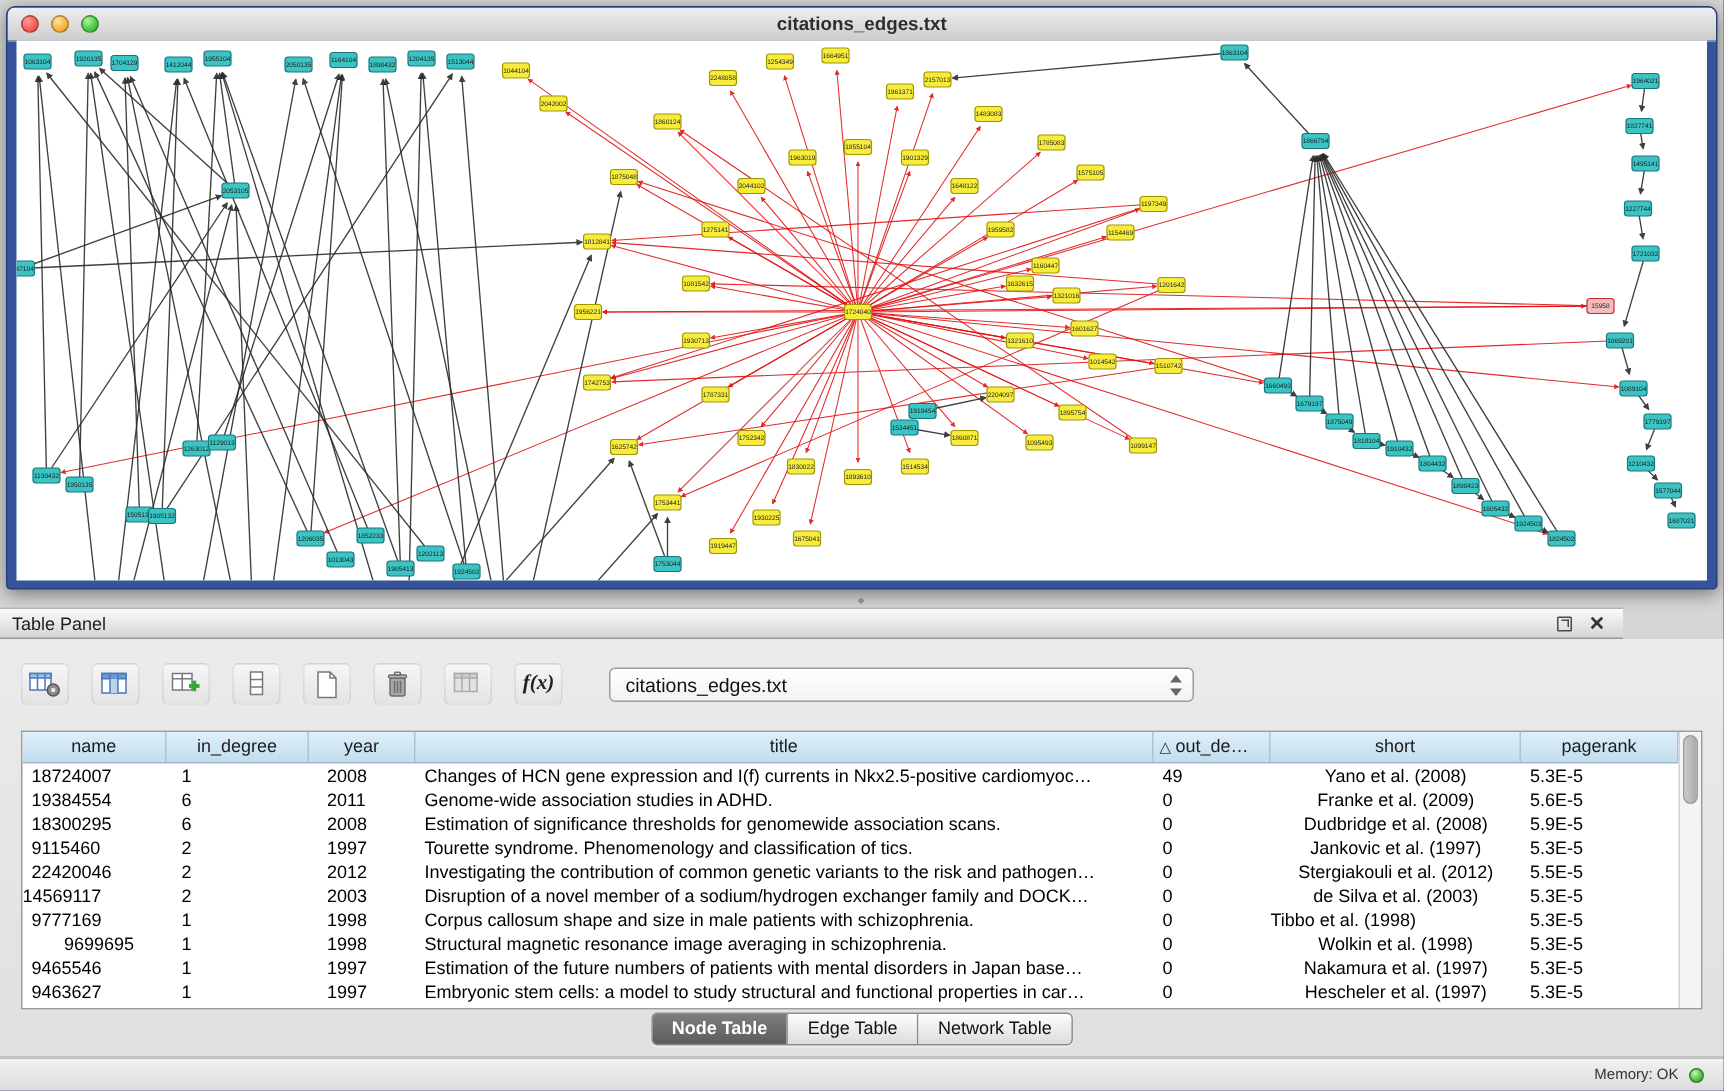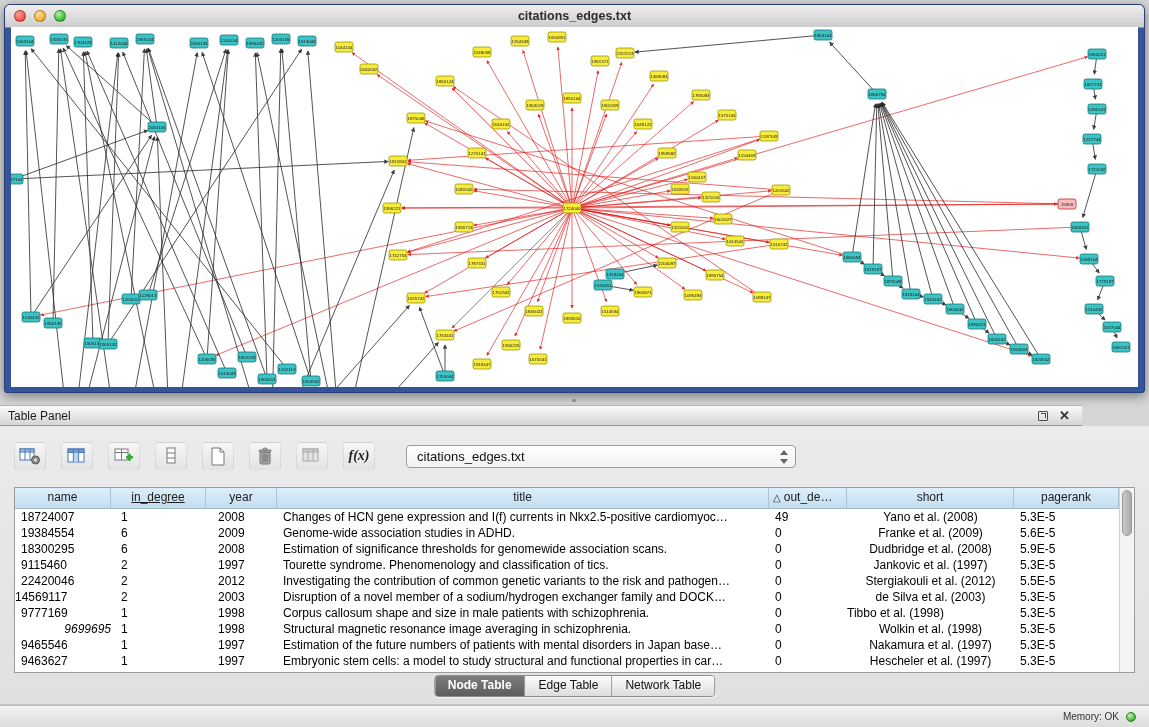--- a/index.html
+++ b/index.html
@@ -798,41 +798,41 @@
     <span class="stepper">
         <span class="up"></span>
         <span class="down"></span>
       </span>
   </div>
 </div>
 
 <div class="tbl">
   <div class="tbl-head" id="tbl-head">
       <div class="th" style="width: 96px;">name</div>
-      <div class="th" style="width: 95px; text-decoration: underline;">in_degree</div>
+      <div class="th" style="width: 95px;">in_degree</div>
       <div class="th" style="width: 71px;">year</div>
       <div class="th" style="width: 492px;">title</div>
       <div class="th sorted" style="width: 78px;"><span class="sort-ind">△</span>out_de…</div>
       <div class="th" style="width: 167px;">short</div>
       <div class="th" style="width: 105px;">pagerank</div>
     </div>
   <div id="tbl-body">
       <div class="tbl-row">
         <div class="td" style="width: 96px; text-align: left; padding-left: 6px;">18724007</div>
         <div class="td" style="width: 95px; text-align: left; padding-left: 10px;">1</div>
         <div class="td" style="width: 71px; text-align: left; padding-left: 12px;">2008</div>
         <div class="td" style="width: 492px; text-align: left; padding-left: 6px;">Changes of HCN gene expression and I(f) currents in Nkx2.5-positive cardiomyoc…</div>
         <div class="td" style="width: 78px; text-align: left; padding-left: 6px;">49</div>
         <div class="td" style="width: 167px; text-align: center;">Yano et al. (2008)</div>
         <div class="td" style="width: 105px; text-align: left; padding-left: 6px;">5.3E-5</div>
       </div>
       <div class="tbl-row">
         <div class="td" style="width: 96px; text-align: left; padding-left: 6px;">19384554</div>
         <div class="td" style="width: 95px; text-align: left; padding-left: 10px;">6</div>
-        <div class="td" style="width: 71px; text-align: left; padding-left: 12px;">2009</div>
+        <div class="td" style="width: 71px; text-align: left; padding-left: 12px;">2011</div>
         <div class="td" style="width: 492px; text-align: left; padding-left: 6px;">Genome-wide association studies in ADHD.</div>
         <div class="td" style="width: 78px; text-align: left; padding-left: 6px;">0</div>
         <div class="td" style="width: 167px; text-align: center;">Franke et al. (2009)</div>
         <div class="td" style="width: 105px; text-align: left; padding-left: 6px;">5.6E-5</div>
       </div>
       <div class="tbl-row">
         <div class="td" style="width: 96px; text-align: left; padding-left: 6px;">18300295</div>
         <div class="td" style="width: 95px; text-align: left; padding-left: 10px;">6</div>
         <div class="td" style="width: 71px; text-align: left; padding-left: 12px;">2008</div>
         <div class="td" style="width: 492px; text-align: left; padding-left: 6px;">Estimation of significance thresholds for genomewide association scans.</div>
@@ -870,21 +870,21 @@
       <div class="tbl-row">
         <div class="td" style="width: 96px; text-align: left; padding-left: 6px;">9777169</div>
         <div class="td" style="width: 95px; text-align: left; padding-left: 10px;">1</div>
         <div class="td" style="width: 71px; text-align: left; padding-left: 12px;">1998</div>
         <div class="td" style="width: 492px; text-align: left; padding-left: 6px;">Corpus callosum shape and size in male patients with schizophrenia.</div>
         <div class="td" style="width: 78px; text-align: left; padding-left: 6px;">0</div>
         <div class="td" style="width: 167px; ">Tibbo et al. (1998)</div>
         <div class="td" style="width: 105px; text-align: left; padding-left: 6px;">5.3E-5</div>
       </div>
       <div class="tbl-row">
-        <div class="td" style="width: 96px; text-align: right; padding-left: 6px; font-style: italic;">9699695</div>
+        <div class="td" style="width: 96px; text-align: center; padding-left: 6px;">9699695</div>
         <div class="td" style="width: 95px; text-align: left; padding-left: 10px;">1</div>
         <div class="td" style="width: 71px; text-align: left; padding-left: 12px;">1998</div>
         <div class="td" style="width: 492px; text-align: left; padding-left: 6px;">Structural magnetic resonance image averaging in schizophrenia.</div>
         <div class="td" style="width: 78px; text-align: left; padding-left: 6px;">0</div>
         <div class="td" style="width: 167px; text-align: center;">Wolkin et al. (1998)</div>
         <div class="td" style="width: 105px; text-align: left; padding-left: 6px;">5.3E-5</div>
       </div>
       <div class="tbl-row">
         <div class="td" style="width: 96px; text-align: left; padding-left: 6px;">9465546</div>
         <div class="td" style="width: 95px; text-align: left; padding-left: 10px;">1</div>

